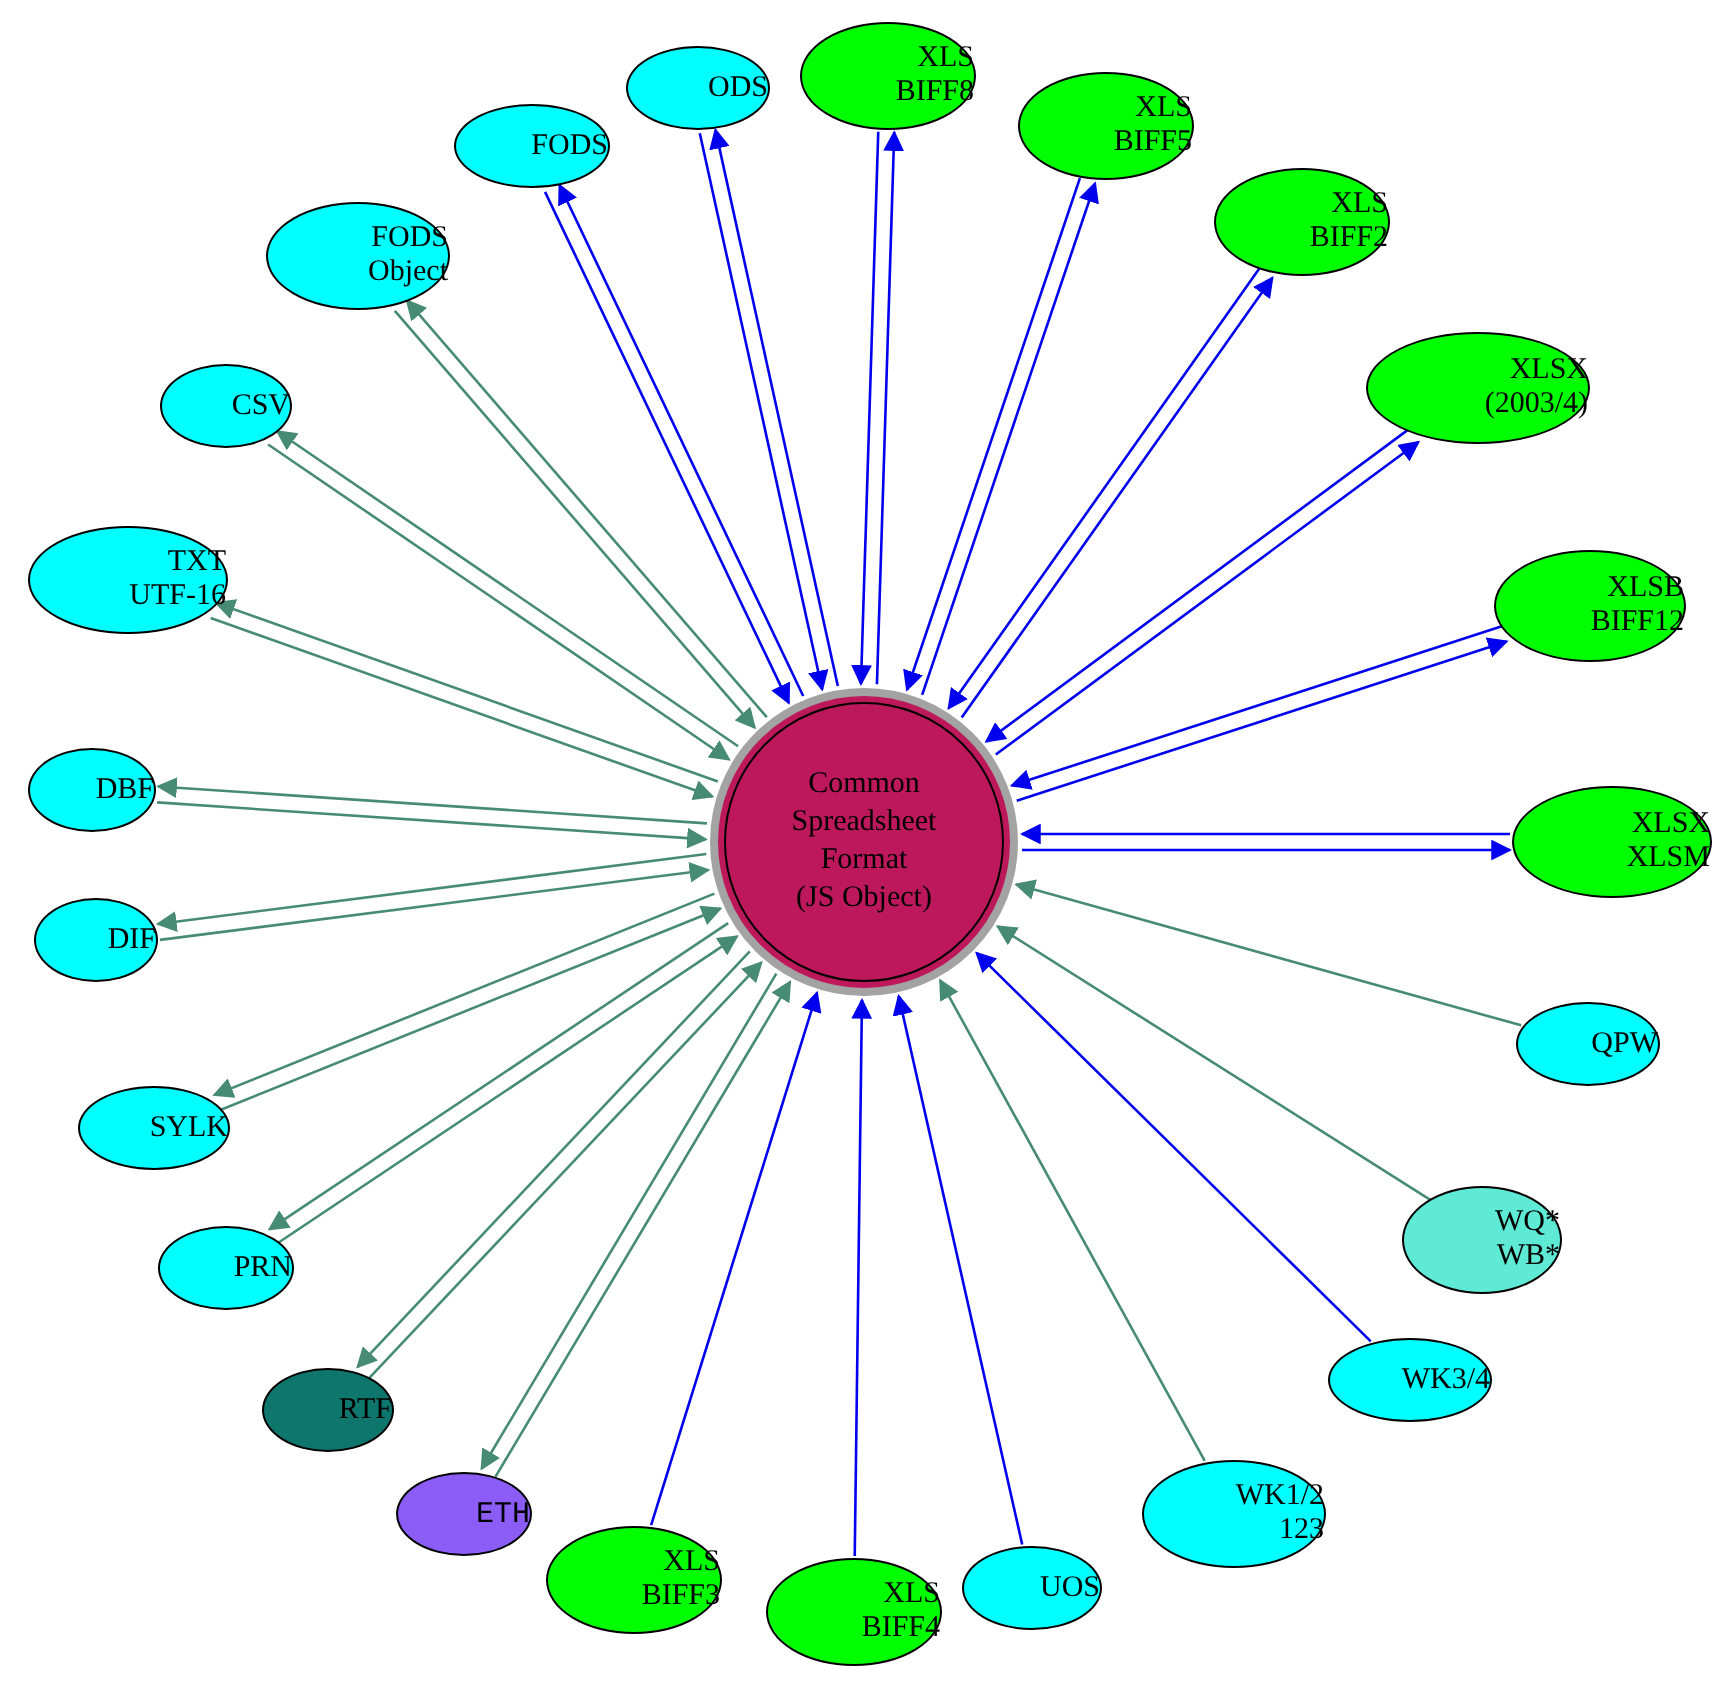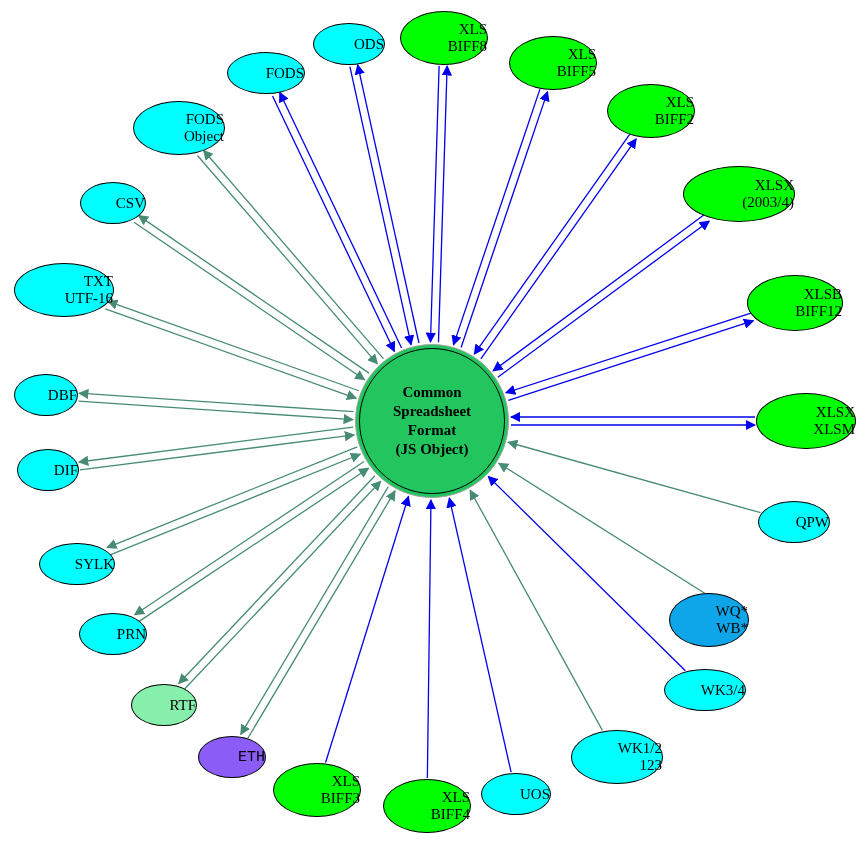--- a/index.html
+++ b/index.html
@@ -8,22 +8,22 @@
     font-family:"Liberation Serif", serif;color:#000;overflow:hidden;
   }
   #edges-svg{position:absolute;left:0;top:0;}
   .node{
     position:absolute;border:1px solid #000;border-radius:50%;
     display:flex;flex-direction:column;align-items:flex-end;justify-content:center;
     text-align:center;font-size:15px;line-height:17px;box-sizing:border-box;
   }
   .node div{white-space:nowrap;}
   .center-node{
-    position:absolute;border:1px solid #a3a3a3;border-radius:50%;
-    background:#22c55e;box-sizing:border-box;font-weight:bold;
+    position:absolute;border:4px solid #a3a3a3;border-radius:50%;
+    background:#be185d;box-sizing:border-box;
   }
   .center-inner{
     position:absolute;left:3px;top:3px;right:3px;bottom:3px;
     border:1px solid #000;border-radius:50%;
     display:flex;flex-direction:column;align-items:center;justify-content:center;
     text-align:center;font-size:15px;line-height:19px;
   }
 </style>
 </head>
 <body>
@@ -105,21 +105,21 @@
         <div>XLSB</div>
         <div>BIFF12</div>
       </div>
       <div class="node" style="left: 756px; top: 393px; width: 100px; height: 56px; background: rgb(0, 255, 0); border-color: rgb(0, 0, 0);">
         <div>XLSX</div>
         <div>XLSM</div>
       </div>
       <div class="node" style="left: 758px; top: 501px; width: 72px; height: 42px; background: rgb(0, 255, 255); border-color: rgb(0, 0, 0);">
         <div>QPW</div>
       </div>
-      <div class="node" style="left: 669px; top: 593px; width: 80px; height: 54px; background: #0ea5e9; border-color: rgb(0, 0, 0);">
+      <div class="node" style="left: 701px; top: 593px; width: 80px; height: 54px; background: #5eead4; border-color: rgb(0, 0, 0);">
         <div>WQ*</div>
         <div>WB*</div>
       </div>
       <div class="node" style="left: 664px; top: 669px; width: 82px; height: 42px; background: rgb(0, 255, 255); border-color: rgb(0, 0, 0);">
         <div>WK3/4</div>
       </div>
       <div class="node" style="left: 571px; top: 730px; width: 92px; height: 54px; background: rgb(0, 255, 255); border-color: rgb(0, 0, 0);">
         <div>WK1/2</div>
         <div>123</div>
       </div>
@@ -130,21 +130,21 @@
         <div>XLS</div>
         <div>BIFF4</div>
       </div>
       <div class="node" style="left: 273px; top: 763px; width: 88px; height: 54px; background: rgb(0, 255, 0); border-color: rgb(0, 0, 0);">
         <div>XLS</div>
         <div>BIFF3</div>
       </div>
       <div class="node" style="left: 198px; top: 736px; width: 68px; height: 42px; background: #8b5cf6; border-color: rgb(0, 0, 0); font-family: Liberation Mono, monospace;">
         <div>ETH</div>
       </div>
-      <div class="node" style="left: 131px; top: 684px; width: 66px; height: 42px; background: #86efac; border-color: rgb(0, 0, 0);">
+      <div class="node" style="left: 131px; top: 684px; width: 66px; height: 42px; background: #0f766e; border-color: rgb(0, 0, 0);">
         <div>RTF</div>
       </div>
       <div class="node" style="left: 79px; top: 613px; width: 68px; height: 42px; background: rgb(0, 255, 255); border-color: rgb(0, 0, 0);">
         <div>PRN</div>
       </div>
       <div class="node" style="left: 39px; top: 543px; width: 76px; height: 42px; background: rgb(0, 255, 255); border-color: rgb(0, 0, 0);">
         <div>SYLK</div>
       </div>
       <div class="node" style="left: 17px; top: 449px; width: 62px; height: 42px; background: rgb(0, 255, 255); border-color: rgb(0, 0, 0);">
         <div>DIF</div>

